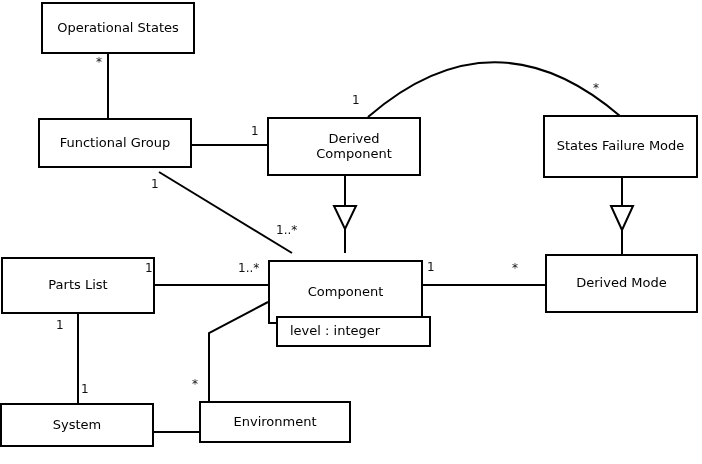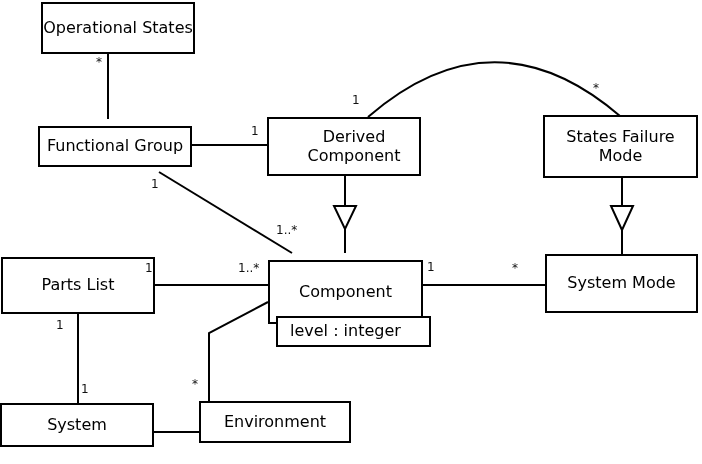--- a/index.html
+++ b/index.html
@@ -14,21 +14,21 @@
   .edges { position: absolute; left: 0; top: 0; width: 702px; height: 464px; }
   .uml-box {
     position: absolute;
     box-sizing: border-box;
     background: #ffffff;
     border: 2px solid #000000;
     color: #000000;
     display: flex;
     align-items: center;
     justify-content: center;
-    font-size: 16px;
+    font-size: 13px;
     text-align: center;
     line-height: 1.15;
   }
   .uml-attr {
     justify-content: flex-start;
     padding-left: 12px;
     text-align: left;
   }
   .mult {
     position: absolute;
@@ -58,21 +58,21 @@
     <line x1="422" y1="285" x2="546" y2="285"></line>
     <line x1="78" y1="313" x2="78" y2="404"></line>
     <polyline points="268,302 209,333 209,402"></polyline>
     <line x1="153" y1="432" x2="200" y2="432"></line>
   </svg>
 
   <div class="uml-box" style="left:41px; top:2px; width:154px; height:52px;">
     <span>Operational States</span>
   </div>
 
-  <div class="uml-box" style="left:38px; top:118px; width:154px; height:41px;margin-top:8px;">
+  <div class="uml-box" style="left:38px; top:118px; width:154px; height:50px;">
     <span>Functional Group</span>
   </div>
 
   <div class="uml-box" style="left:267px; top:117px; width:154px; height:59px;padding-left:20px;">
     <span>Derived Component</span>
   </div>
 
   <div class="uml-box" style="left:543px; top:115px; width:155px; height:63px;">
     <span>States Failure Mode</span>
   </div>
@@ -82,21 +82,21 @@
   </div>
 
   <div class="uml-box" style="left:268px; top:260px; width:155px; height:64px;">
     <span>Component</span>
   </div>
   <div class="uml-box uml-attr" style="left:268px; top:316px; width:155px; height:31px;margin-left:8px;">
     <span>level : integer</span>
   </div>
 
   <div class="uml-box" style="left:545px; top:254px; width:153px; height:59px;">
-    <span>System Mode</span>
+    <span>Derived Mode</span>
   </div>
 
   <div class="uml-box" style="left:0px; top:403px; width:154px; height:44px;text-align:center;">
     <span>System</span>
   </div>
 
   <div class="uml-box" style="left:199px; top:401px; width:152px; height:42px;">
     <span>Environment</span>
   </div>
 

